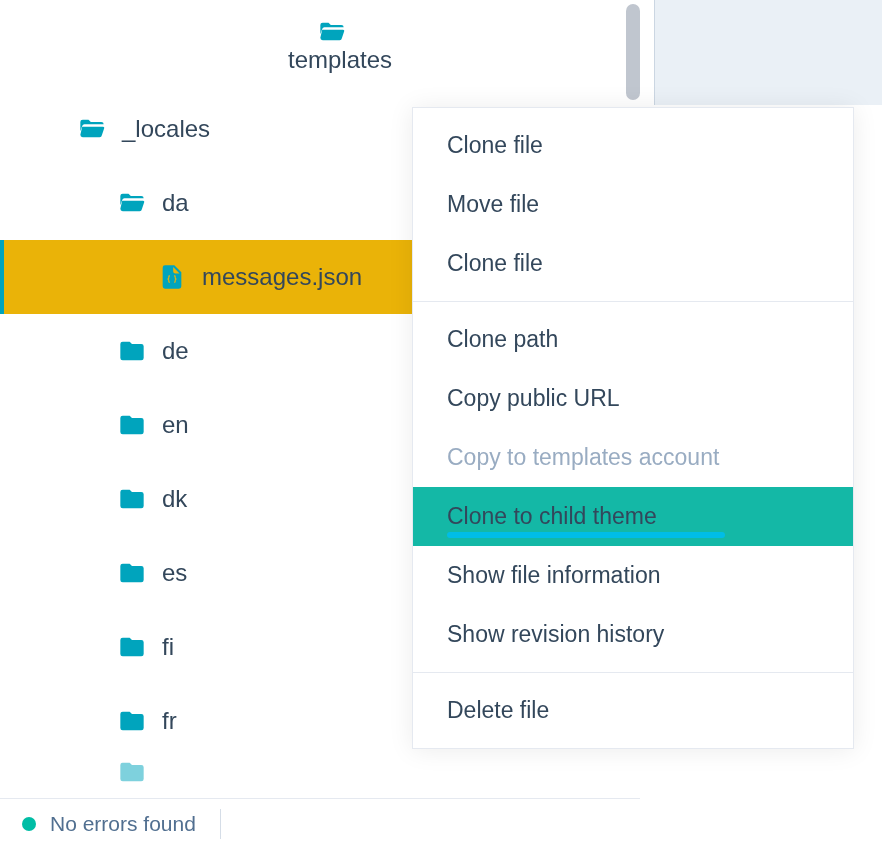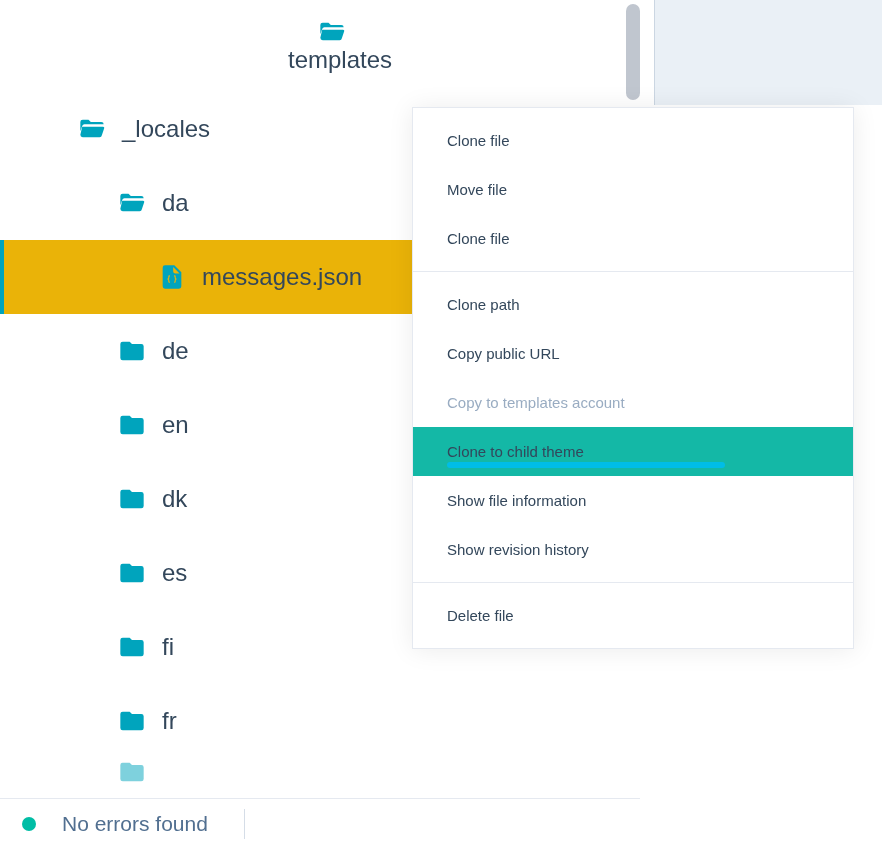--- a/index.html
+++ b/index.html
@@ -91,21 +91,21 @@
       box-shadow: 0 1px 24px rgba(0,0,0,0.08);
       border: 1px solid #e5e9f0;
     }
 
     .menu-section {
       padding: 8px 0;
     }
 
     .menu-item {
       padding: 16px 34px;
-      font-size: 15px;
+      font-size: 23px;
       color: #33475b;
       cursor: pointer;
       position: relative;
     }
 
     .menu-item.disabled {
       color: #99acc2;
       cursor: default;
     }
 
@@ -134,21 +134,20 @@
       bottom: 0;
       width: 640px;
       height: 50px;
       border-top: 1px solid #e5e9f0;
       background: #ffffff;
       display: flex;
       align-items: center;
       padding-left: 22px;
       font-size: 21px;
       color: #516f90;
-      gap: 12px;
     }
 
     .status-dot {
       width: 14px;
       height: 14px;
       border-radius: 50%;
       background: #00bda5;
       margin-right: 14px;
     }
 

